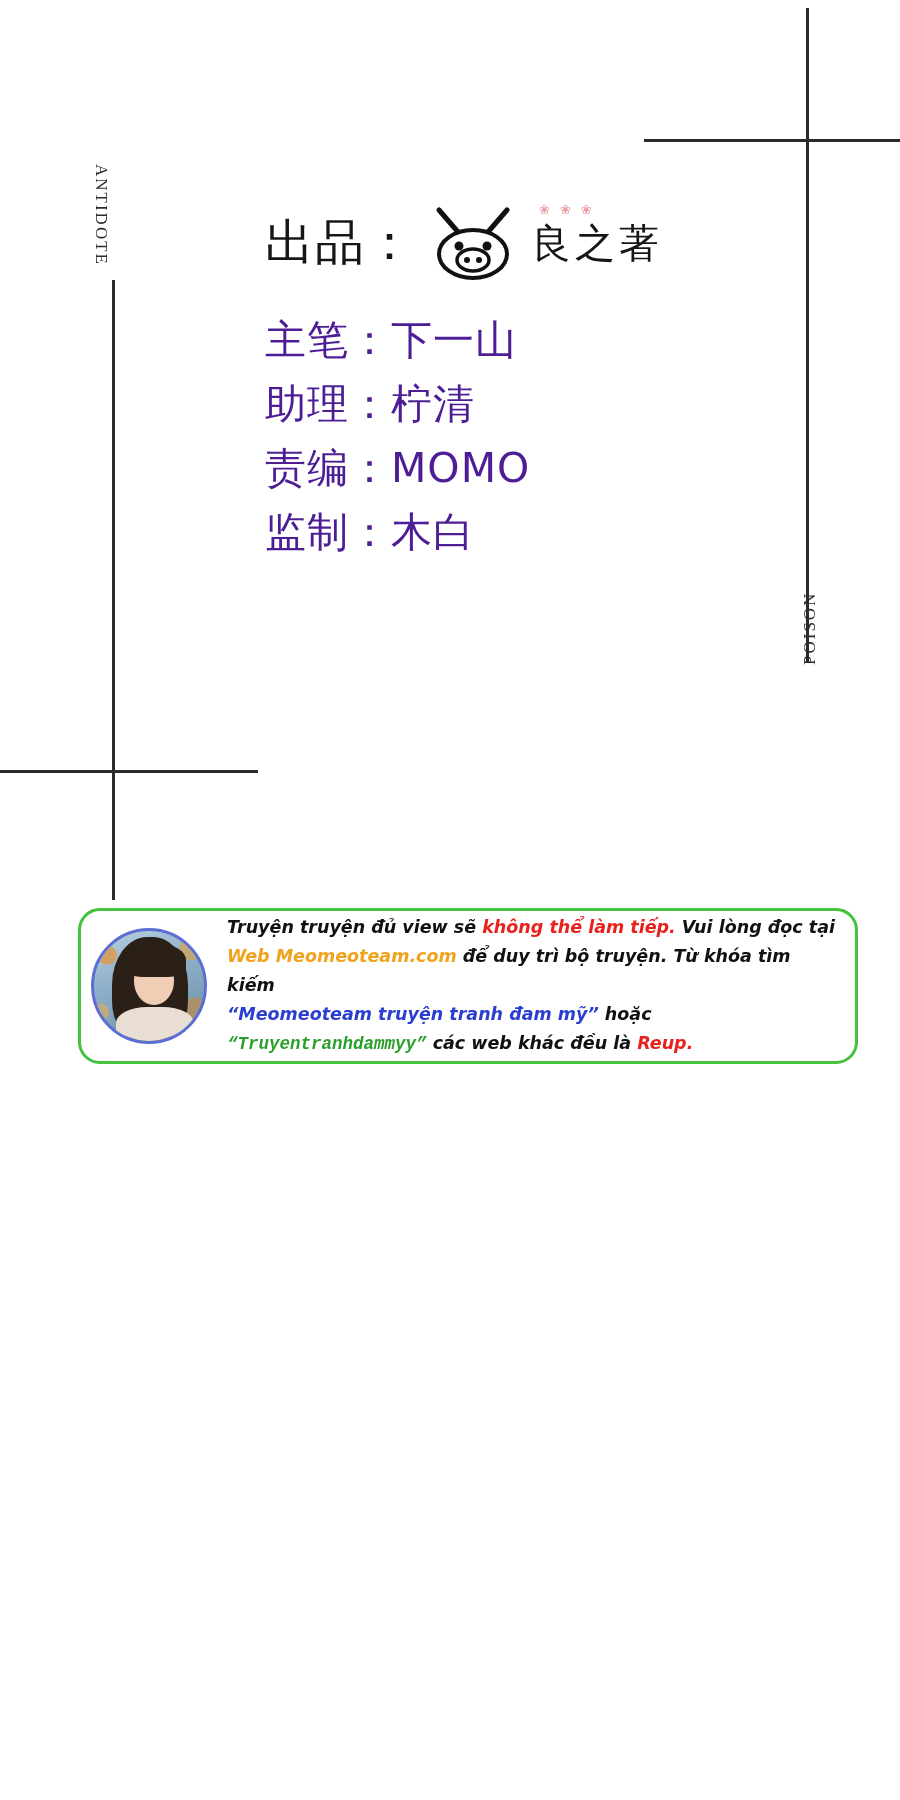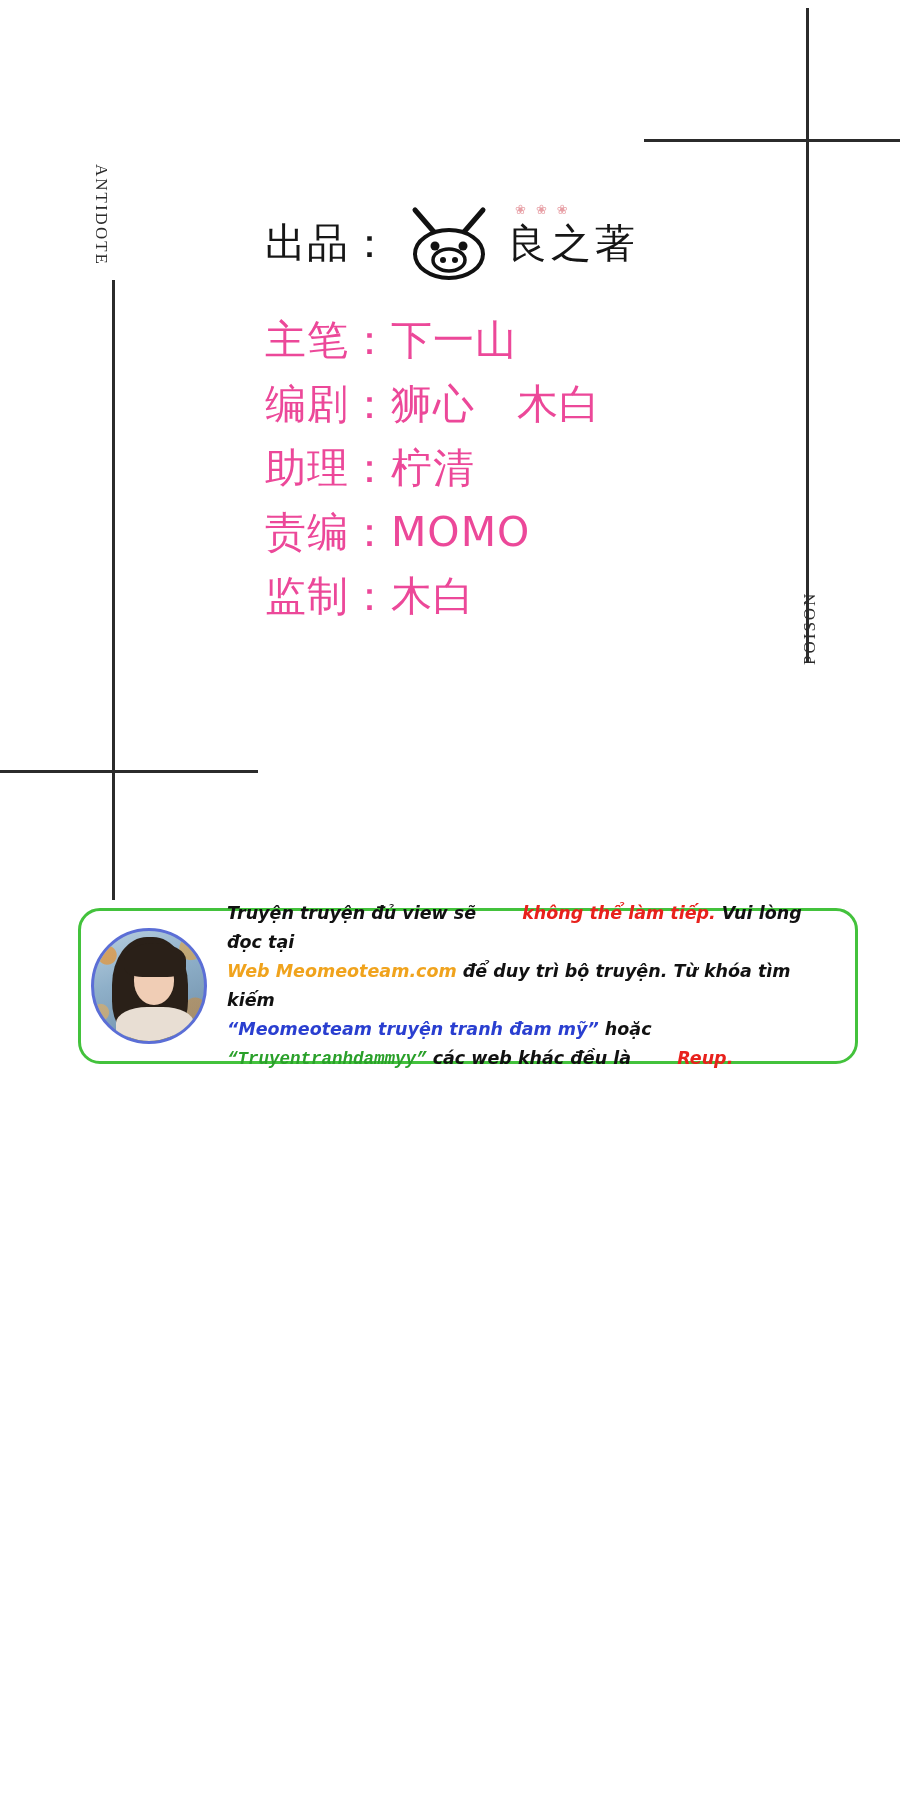--- a/index.html
+++ b/index.html
@@ -87,31 +87,31 @@
     top: 200px;
     width: 560px;
     color: #161616;
   }
   .credit-line {
     font-family: "DejaVu Sans", sans-serif;
     font-size: 41px;
     line-height: 64px;
     letter-spacing: 1px;
     white-space: nowrap;
-    color: #ec4899;
+    color: #4c1d95;
   }
   .credit-top {
     display: flex;
     align-items: center;
     height: 86px;
     margin-bottom: 22px;
   }
   .credit-top .lbl {
     font-family: "DejaVu Sans", sans-serif;
-    font-size: 41px;
+    font-size: 49px;
     letter-spacing: 1px;
   }
   .logo-wrap {
     display: flex;
     align-items: center;
     margin-left: 10px;
   }
   .pig {
     position: relative;
     width: 96px;
@@ -202,21 +202,21 @@
     flex: 1 1 auto;
     padding: 0 18px 0 20px;
     font-family: "DejaVu Sans", sans-serif;
     font-style: italic;
     font-weight: bold;
     font-size: 17.5px;
     line-height: 29px;
     color: #111111;
   }
   .banner-text .l { display: block; }
-  .c-red { color: #e8211c; margin-left: 40px; }
+  .c-red { color: #e8211c; }
   .c-orange { color: #f0a31d; text-align: right; }
   .c-blue { color: #2a3fd0; margin-top: 8px; }
   .c-green { color: #2aa02a; font-family: Liberation Mono, monospace; }
   .c-black { color: #111111; }
 </style>
 </head>
 <body>
 
 <div class="page">
 
@@ -246,21 +246,20 @@
           </svg>
         </span>
         <span class="studio-name">
           <span class="deco">❀❀❀</span>
           <span>良之著</span>
         </span>
       </span>
     </div>
 
     <div class="credit-line">主笔：下一山</div>
-    <div class="credit-line">编剧：狮心　木白</div>
     <div class="credit-line">助理：柠清</div>
     <div class="credit-line">责编：MOMO</div>
     <div class="credit-line">监制：木白</div>
   </div>
 
   <div class="banner">
     <div class="avatar">
       <div class="leaves"></div>
       <div class="hair-back"></div>
       <div class="face"></div>

